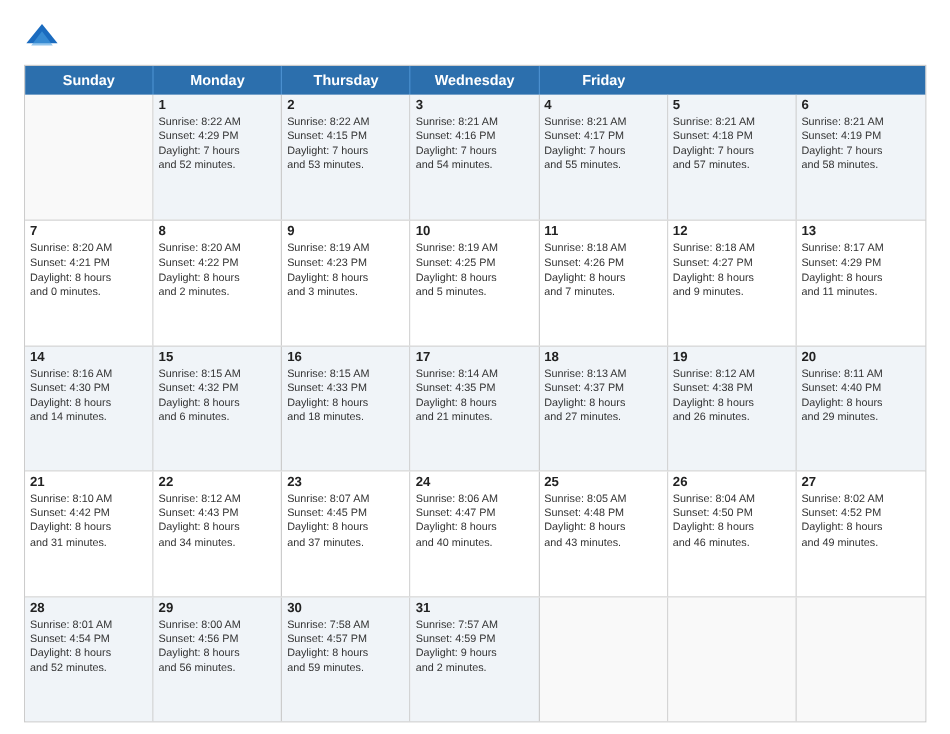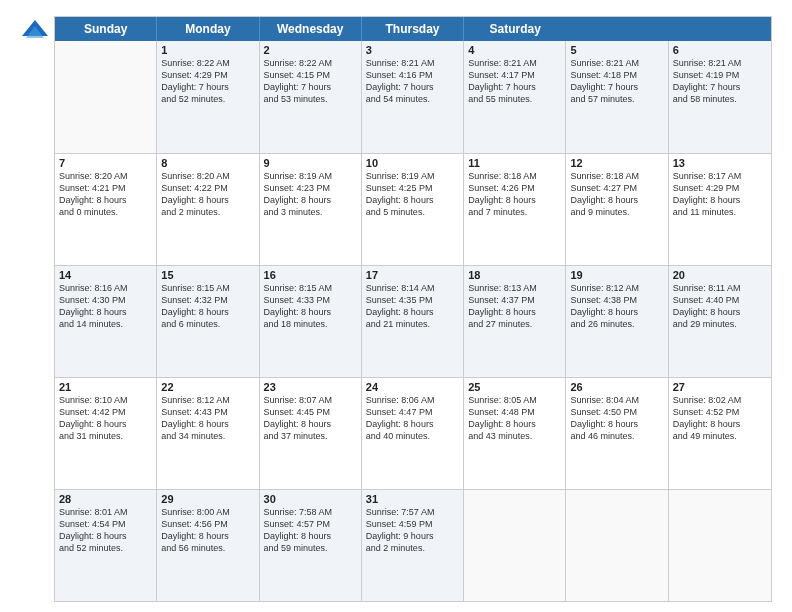--- a/index.html
+++ b/index.html
@@ -8,21 +8,21 @@
       background: #fff;
       width: 792px;
       height: 612px;
       overflow: hidden;
     }
     .page {
       width: 792px;
       height: 612px;
       padding: 16px 20px 10px 20px;
       display: flex;
-      flex-direction: row;
+      flex-direction: column;
     }
     .header {
       display: flex;
       justify-content: space-between;
       align-items: flex-start;
       margin-bottom: 8px;
     }
     .logo {
       display: flex;
       align-items: center;
@@ -134,23 +134,23 @@
     <div class="title-block">
       <div class="main-title"></div>
       <div class="subtitle"></div>
     </div>
   </div>
 
   <div class="calendar">
     <div class="calendar-header">
     <div class="cal-header-cell">Sunday</div>
         <div class="cal-header-cell">Monday</div>
+        <div class="cal-header-cell">Thursday</div>
         <div class="cal-header-cell">Wednesday</div>
-        <div class="cal-header-cell">Thursday</div>
-        <div class="cal-header-cell">Saturday</div>
+        <div class="cal-header-cell">Friday</div>
       </div>
     <div class="calendar-body">
     <div class="cal-week">
           <div class="cal-cell empty"></div>
           <div class="cal-cell alt-row">
             <span class="day-num">1</span>
             <span class="cell-line">Sunrise: 8:22 AM</span>
             <span class="cell-line">Sunset: 4:29 PM</span>
             <span class="cell-line">Daylight: 7 hours</span>
             <span class="cell-line">and 52 minutes.</span>

